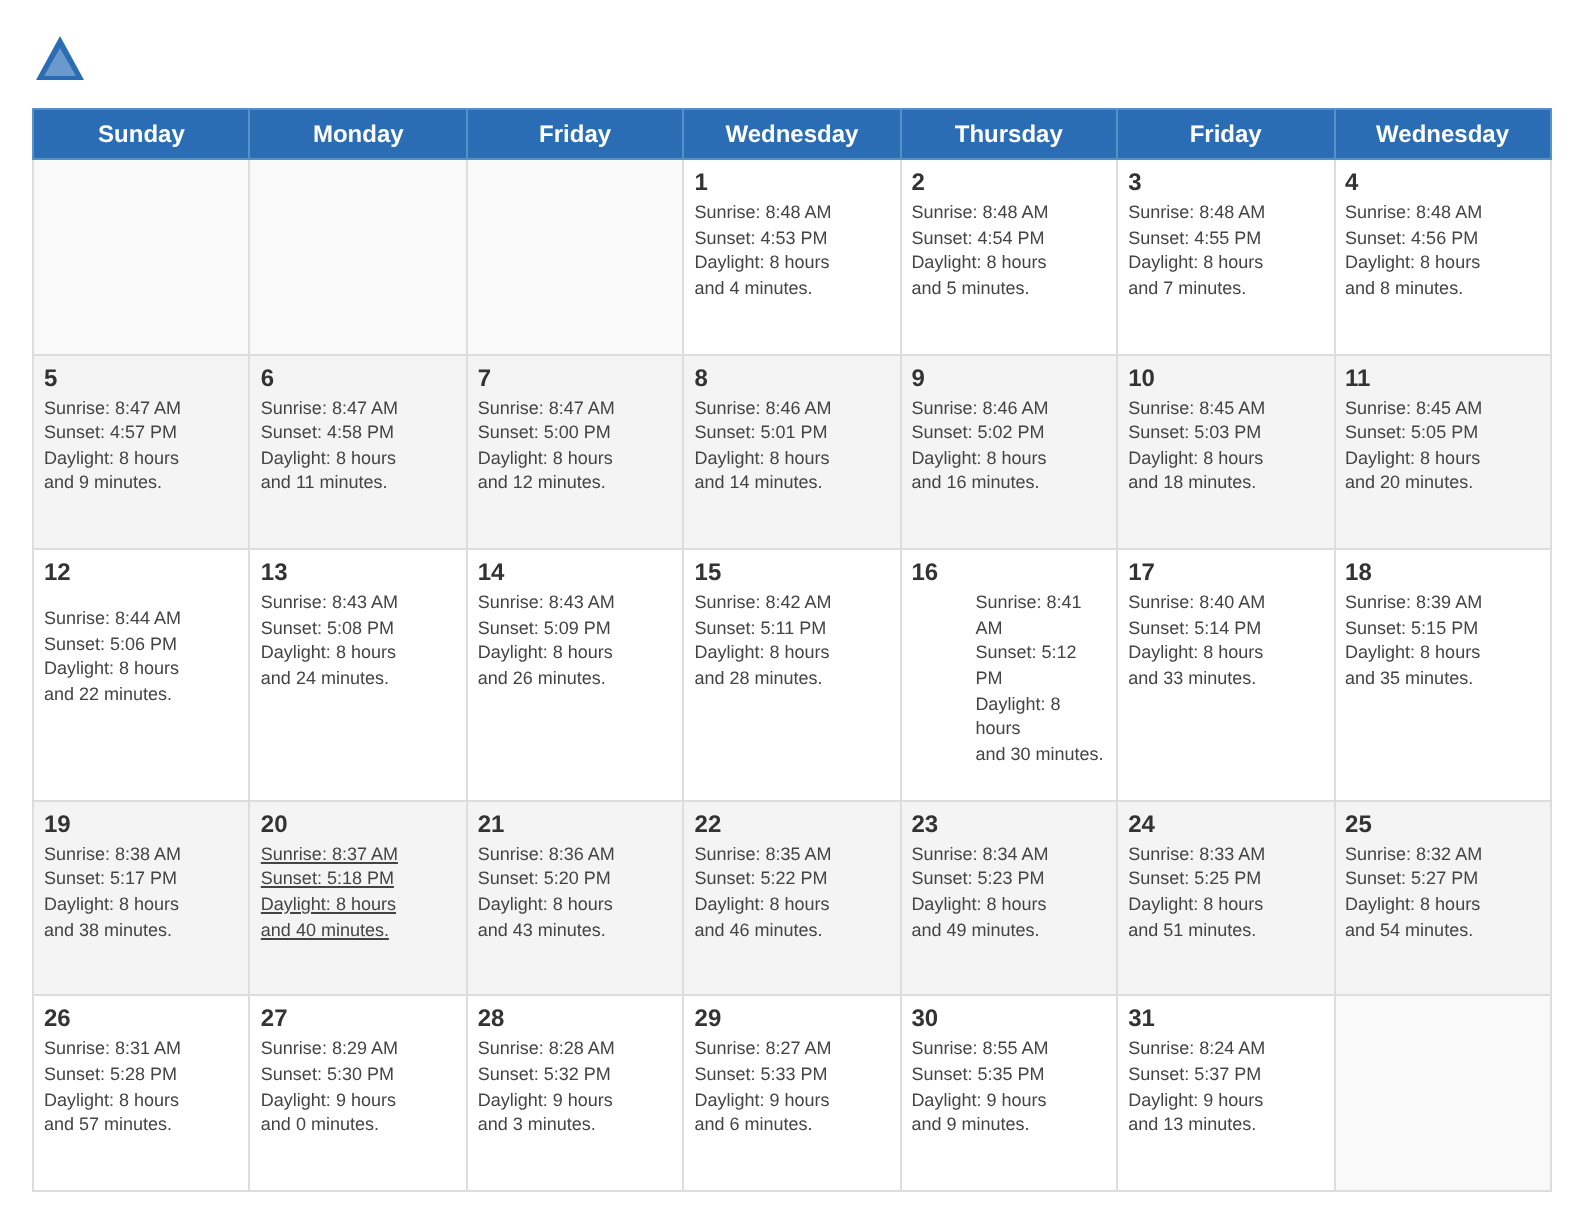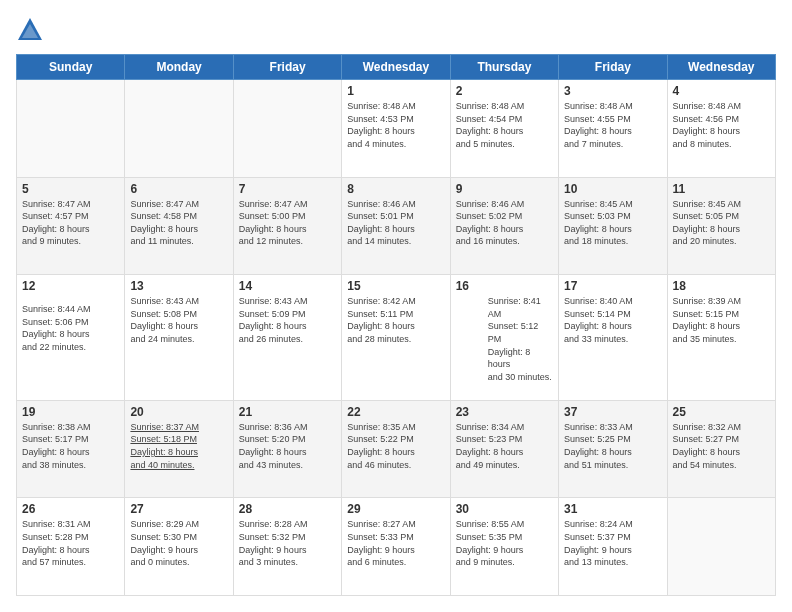--- a/index.html
+++ b/index.html
@@ -301,21 +301,21 @@
 and 46 minutes.</div>
           </td>
           <td>
             <span class="day-num">23</span>
             <div class="day-info" style="white-space: pre-line;">Sunrise: 8:34 AM
 Sunset: 5:23 PM
 Daylight: 8 hours
 and 49 minutes.</div>
           </td>
           <td>
-            <span class="day-num">37</span>
+            <span class="day-num">24</span>
             <div class="day-info" style="white-space: pre-line;">Sunrise: 8:33 AM
 Sunset: 5:25 PM
 Daylight: 8 hours
 and 51 minutes.</div>
           </td>
           <td>
             <span class="day-num">25</span>
             <div class="day-info" style="white-space: pre-line;">Sunrise: 8:32 AM
 Sunset: 5:27 PM
 Daylight: 8 hours

